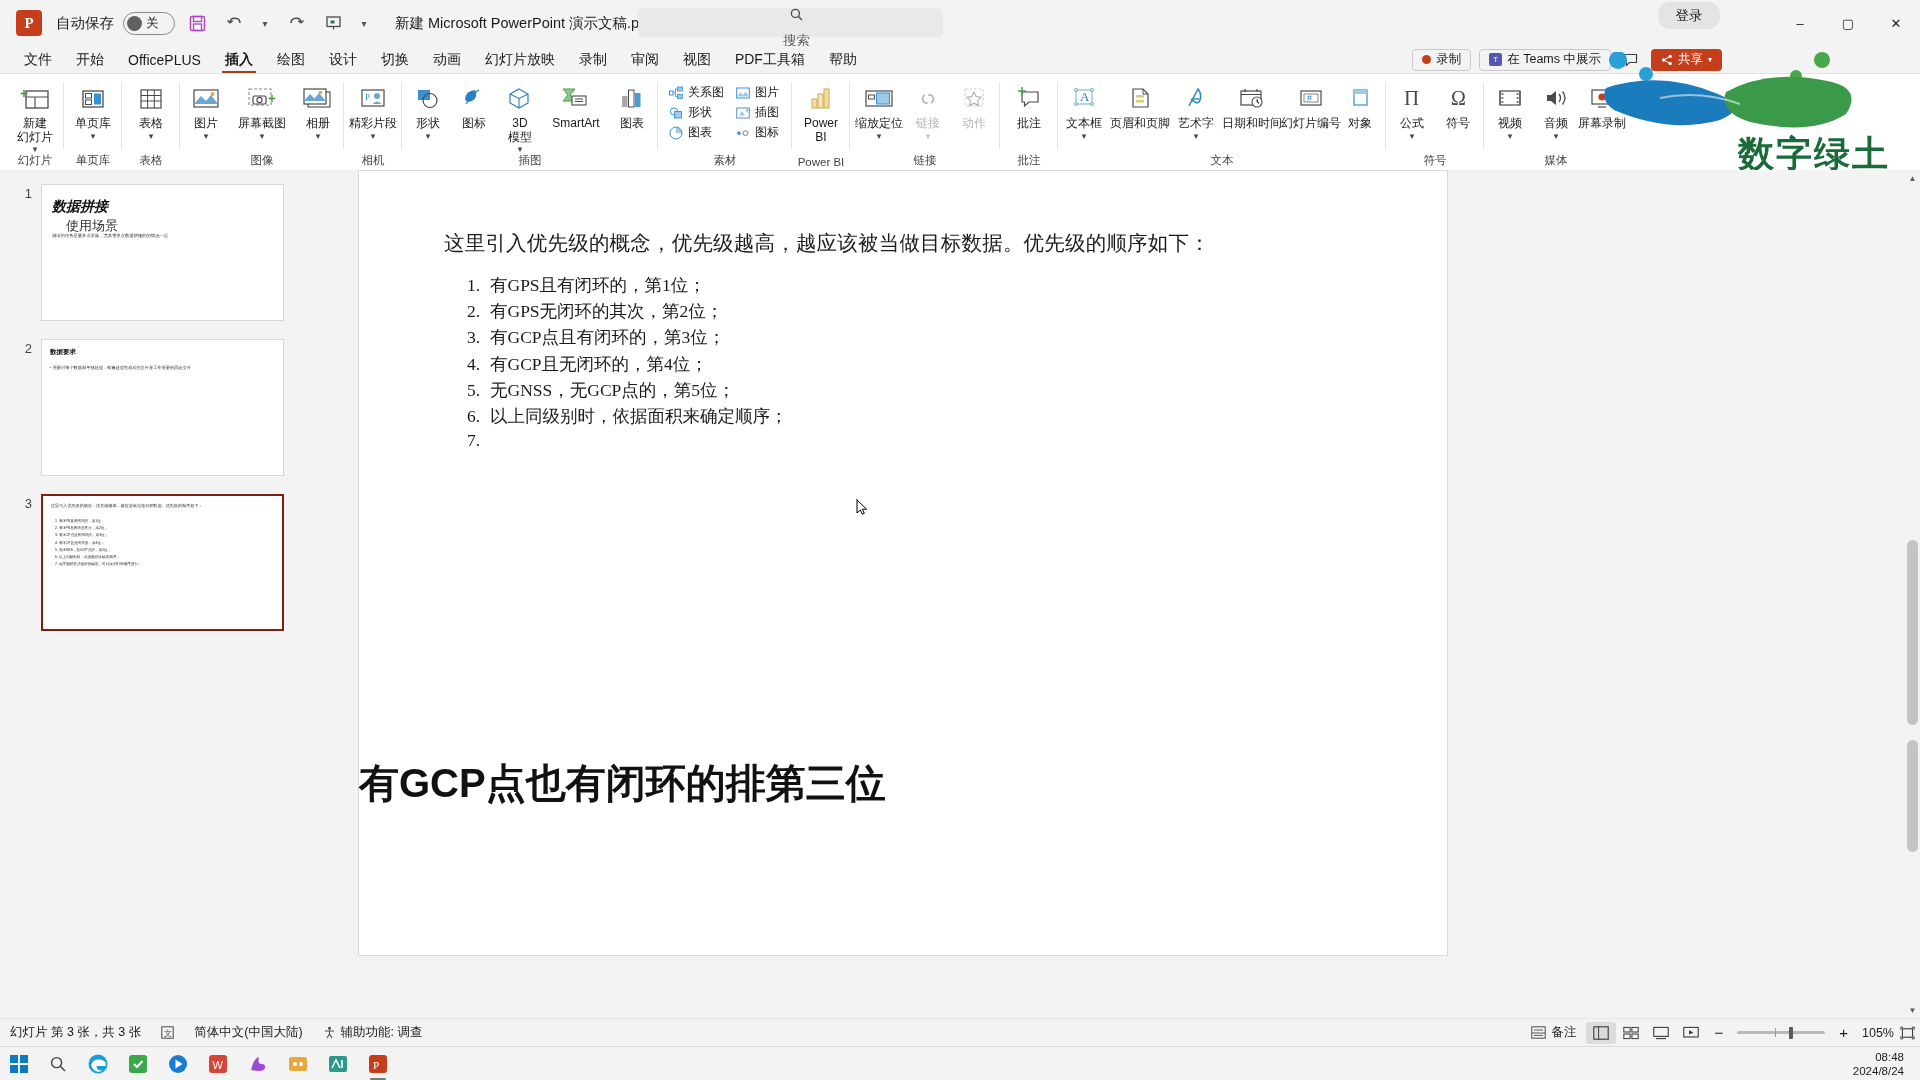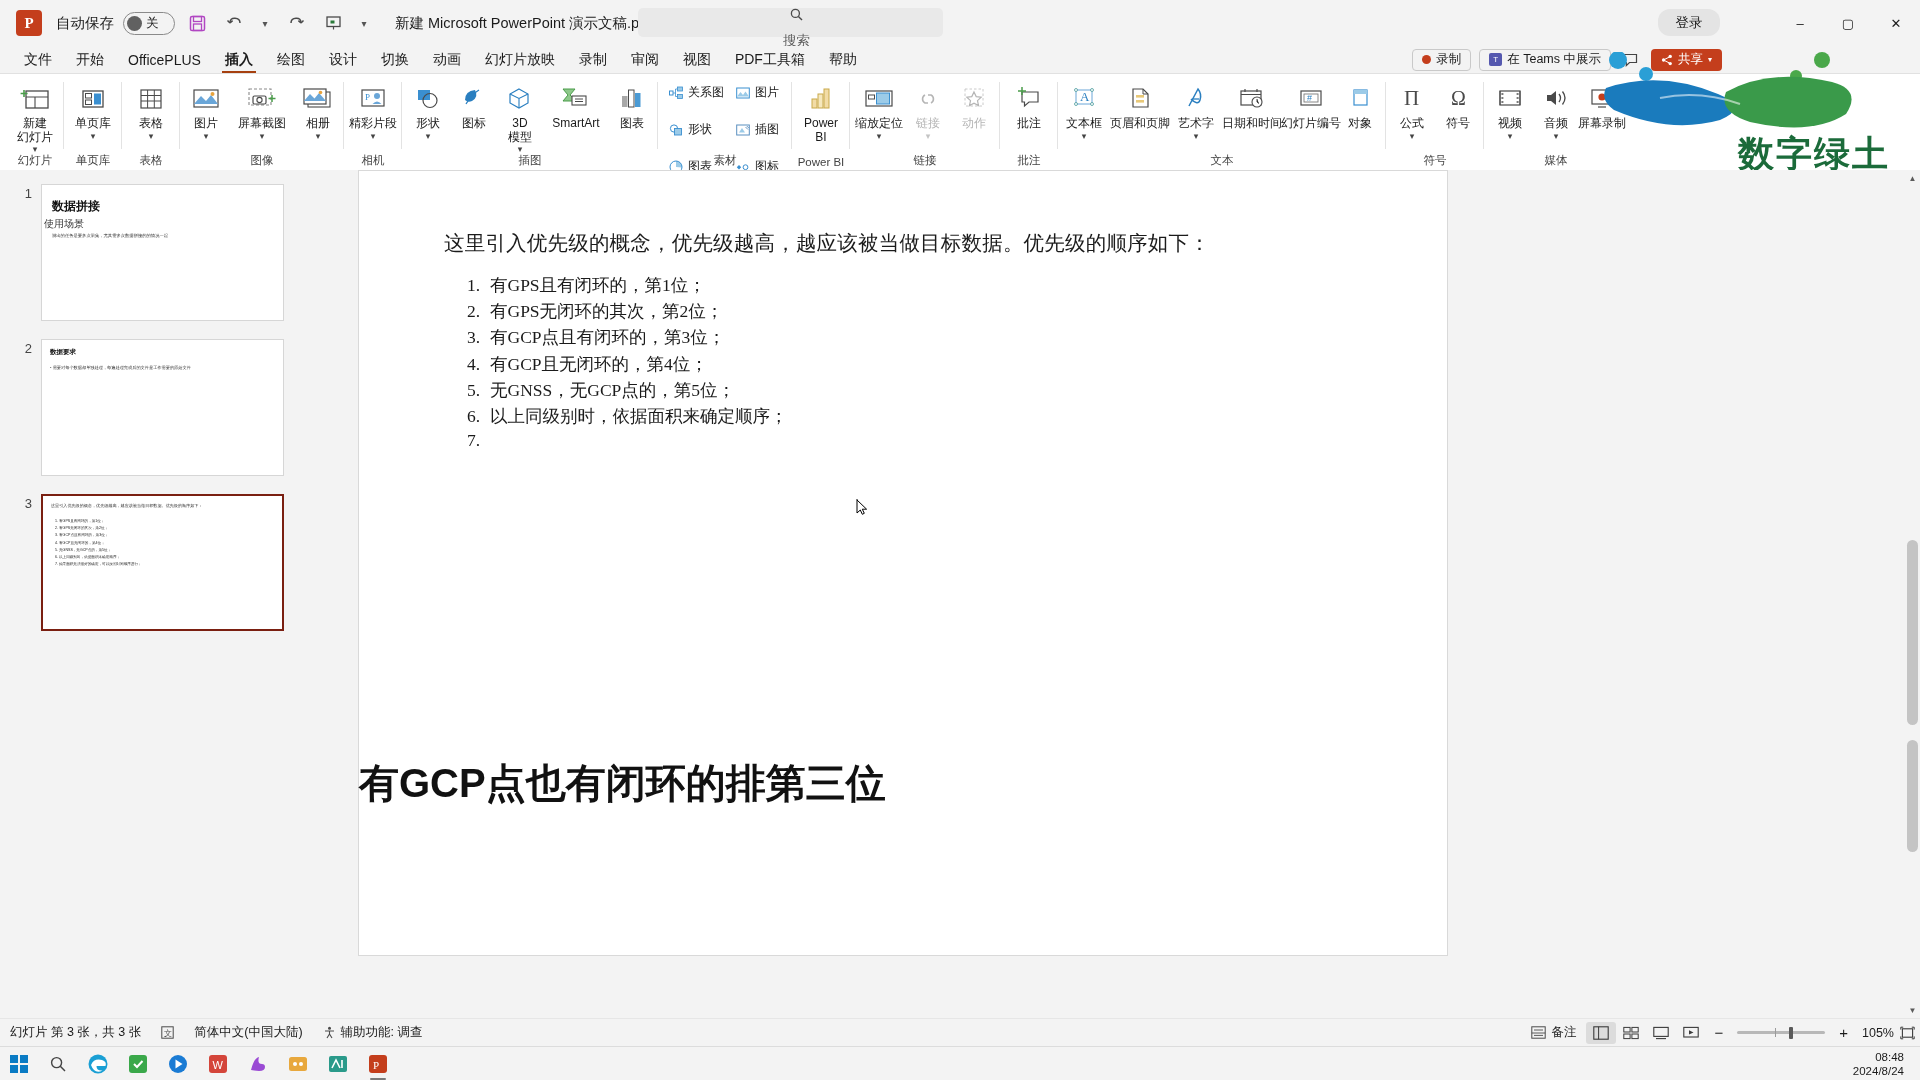--- a/index.html
+++ b/index.html
@@ -42,21 +42,21 @@
   .doc-title { margin-left: 22px; font-size: 14.5px; color: #1b1b1b; }
   .doc-caret { margin-left: 9px; font-size: 10px; color: #555; }
   .search-box {
     position: absolute; left: 638px; top: 8px; width: 305px; height: 29px;
     background: #e9e9e9; border-radius: 5px; display: flex; align-items: center;
     padding-left: 12px; gap: 8px; flex-direction: column;
   }
   .search-box .sicon { font-size: 13px; color: #444; }
   .search-box .stext { font-size: 13.5px; color: #5c5c5c; }
   .login-btn {
-    position: absolute; right: 200px; top: 9px; height: 27px; min-width: 62px;
+    position: absolute; right: 200px; top: 2px; height: 27px; min-width: 62px;
     background: #e4e4e4; border-radius: 12px; font-size: 13.5px; color: #1b1b1b;
     display: flex; align-items: center; justify-content: center; padding: 0 16px;
   }
   .win-btns { position: absolute; right: 0; top: 0; height: 46px; display: flex; }
   .win-btn {
     width: 48px; height: 46px; display: flex; align-items: center; justify-content: center;
     font-size: 13px; color: #1b1b1b;
   }
 
   
@@ -115,21 +115,21 @@
   .rico { height: 33px; display: flex; align-items: center; justify-content: center; }
   .rlab {
     font-size: 12px; color: #1b1b1b; text-align: center; line-height: 13.5px;
     margin-top: 2px; word-break: keep-all;
   }
   .rcaret { font-size: 9px; color: #444; line-height: 10px; }
   .rbtn.disabled .rlab { color: #b5b5b5; }
   .rbtn.disabled .rcaret { color: #c4c4c4; }
 
   
-  .mat-grid { display: grid; grid-template-columns: auto auto; gap: 18px 4px; padding-top: 5px; }
+  .mat-grid { display: grid; grid-template-columns: auto auto; gap: 1px 4px; padding-top: 5px; }
   .mat-item { display: flex; align-items: center; gap: 5px; padding: 1px 5px 1px 3px; border-radius: 3px; }
   .mat-lab { font-size: 12px; color: #1b1b1b; }
 
   
   .slidepanel {
     position: absolute; top: 170px; left: 0; width: 303px; bottom: 62px;
     background: #f3f3f3; overflow: hidden;
   }
   .thumb-row { position: relative; margin: 14px 0 0 10px; display: flex; align-items: flex-start; }
   .thumb-num { width: 22px; text-align: right; font-size: 13px; color: #444; padding-top: 2px; }
@@ -766,22 +766,22 @@
       <path d="M60 46 Q100 38 140 52" fill="none" stroke="#ffffff" stroke-width="2" opacity="0.55"></path>
     </svg>
   </div>
   <div class="wm-text">数字绿土</div>
 
   <div class="slidepanel">
 
     <div class="thumb-row">
       <div class="thumb-num">1</div>
       <div class="thumb">
-        <div class="t-title" style="left:10px; top:13px; font-size:12px;">数据拼接</div>
-        <div class="t-line" style="left:2px; top:32px; font-size:10px;">使用场景</div>
+        <div class="t-title" style="left:10px; top:13px; font-size:14px;font-style:italic;">数据拼接</div>
+        <div class="t-line" style="left:24px; top:32px; font-size:13px;">使用场景</div>
         <div class="t-line" style="left:10px; top:47px; font-size:4.3px; width:222px; line-height:7px;">测出的任务是要多次采集，尤其需多次数据拼接的的情况一起</div>
       </div>
     </div>
 
     <div class="thumb-row" style="margin-top:18px;">
       <div class="thumb-num">2</div>
       <div class="thumb">
         <div class="t-title" style="left:8px; top:8px; font-size:6.5px;">数据要求</div>
         <div class="t-line" style="left:8px; top:24px; font-size:4.2px; width:226px; line-height:7px;">• 需要对每个数据都单独处理，每遍处理完成后的文件是工作需要的原始文件</div>
       </div>

